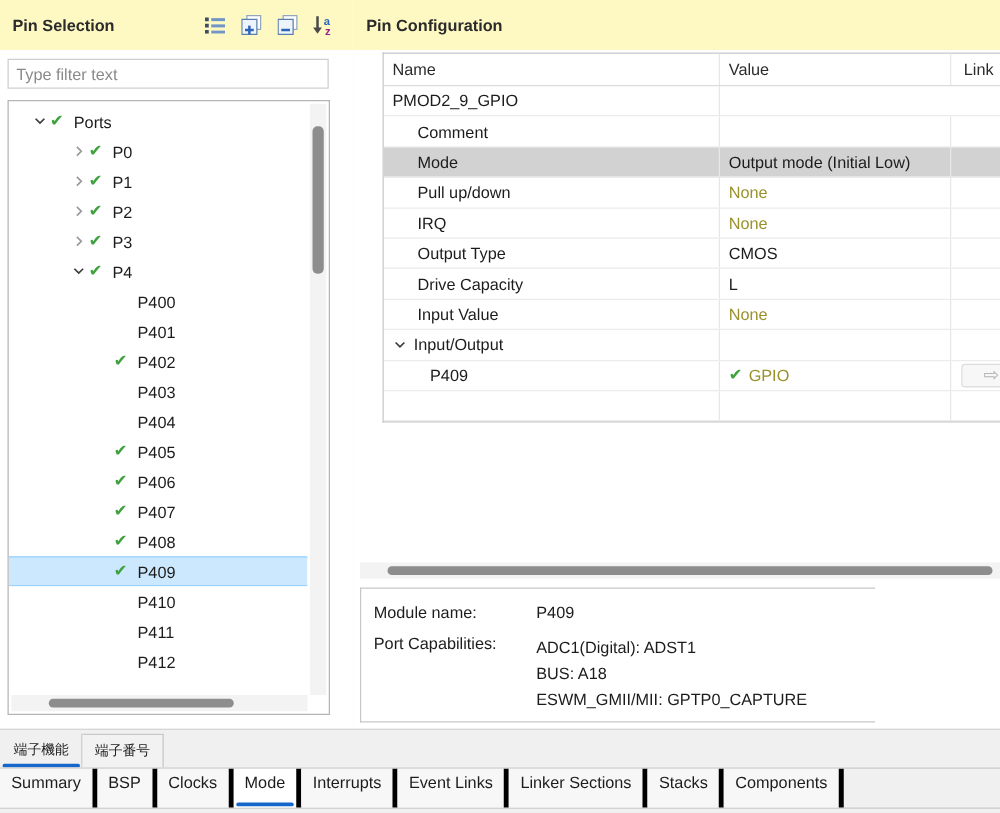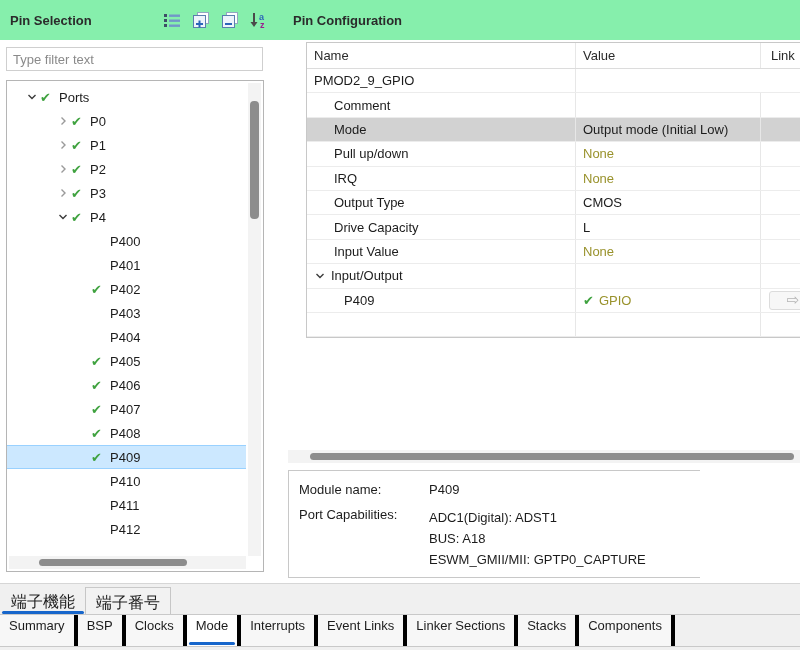--- a/index.html
+++ b/index.html
@@ -8,21 +8,21 @@
     position:relative; width:800px; height:650px; overflow:hidden;
     background:#f0f0f0;
     font-family:"Liberation Sans","DejaVu Sans",sans-serif;
     font-size:13px; color:#1c1c1c;
   }
   
   .left-panel  { position:absolute; left:0;   top:0; width:283px; height:583px; background:#fff; }
   .right-panel { position:absolute; left:283px; top:0; width:517px; height:583px; background:#fff; }
   .panel-header {
     position:absolute; left:0; top:0; width:100%; height:40px;
-    background:#86efac; display:flex; align-items:center;
+    background:#fef9c3; display:flex; align-items:center;
     padding:0 14px 0 10px; font-weight:600; font-size:13px; color:#2b2b2b;
   }
   .panel-header .title { flex:1; }
   .toolbar { display:flex; gap:9px; align-items:center; }
   .tool-btn { width:20px; height:18px; display:flex; align-items:center; justify-content:center; }
 
   
   .filter-input {
     position:absolute; left:6px; top:47px; width:257px; height:24px;
     border:1px solid #cfcfcf; background:#fff; padding:0 6px;
@@ -87,21 +87,21 @@
   .det-label { width:130px; flex:none; }
   .cap-line { line-height:21px; }
 
   
   .subtab-bar {
     position:absolute; left:0; top:583px; width:800px; height:31px;
     background:#f0f0f0; border-top:1px solid #d6d6d6;
     display:flex; align-items:flex-end; padding-left:1px;
   }
   .subtab {
-    height:27px; padding:5px 10px 0; font-size:16px; position:relative;
+    height:27px; padding:5px 10px 0; font-size:11px; position:relative;
     border-right:1px solid #c6c6c6; background:#f2f2f2; border-top:1px solid #c9c9c9;
   }
   .subtab.active { background:#f0f0f0; border-top:none; }
   .subtab.active::after {
     content:""; position:absolute; left:1px; right:1px; bottom:0; height:3px;
     background:var(--accent_blue); border-radius:2px;
   }
   .maintab-bar {
     position:absolute; left:0; top:614px; width:800px; height:33px;
     background:#f0f0f0; border-top:1px solid #c9c9c9; border-bottom:1px solid #c9c9c9;

